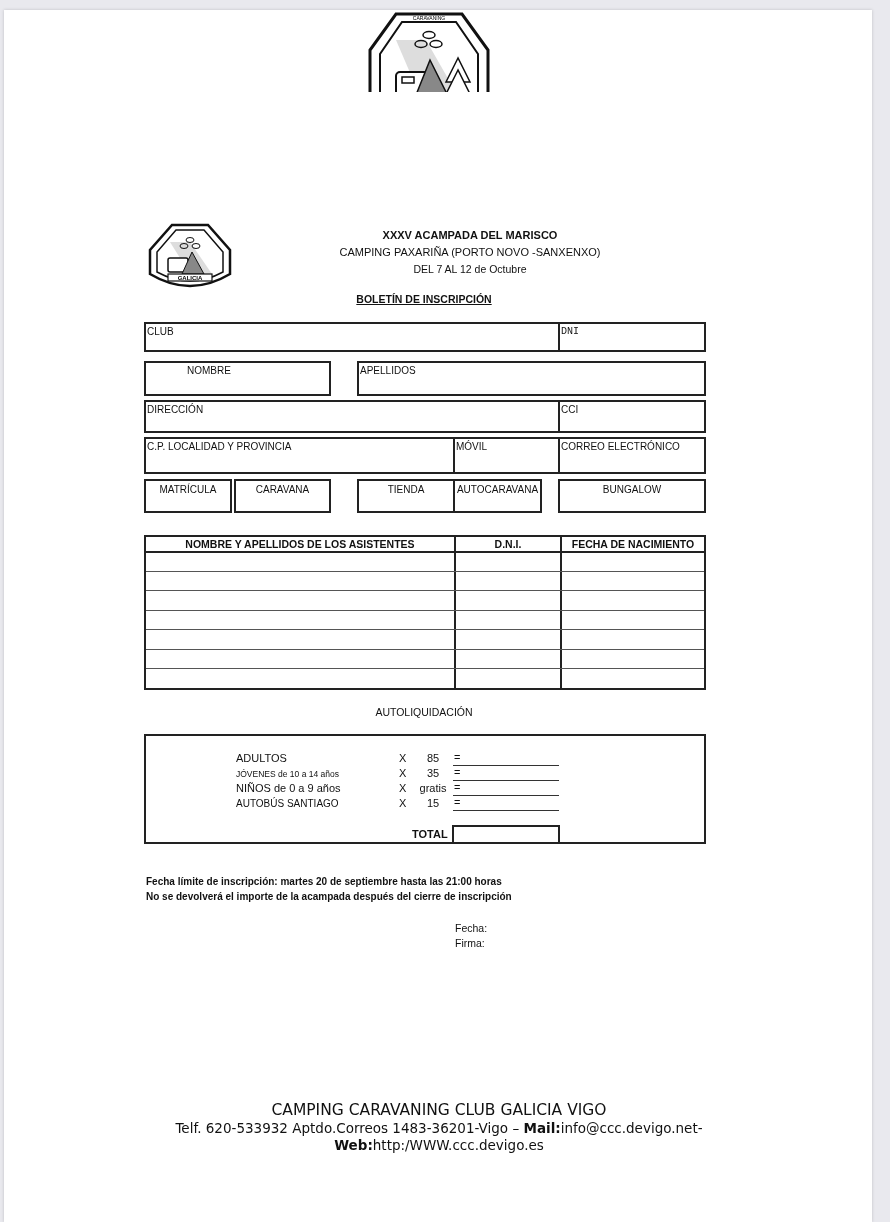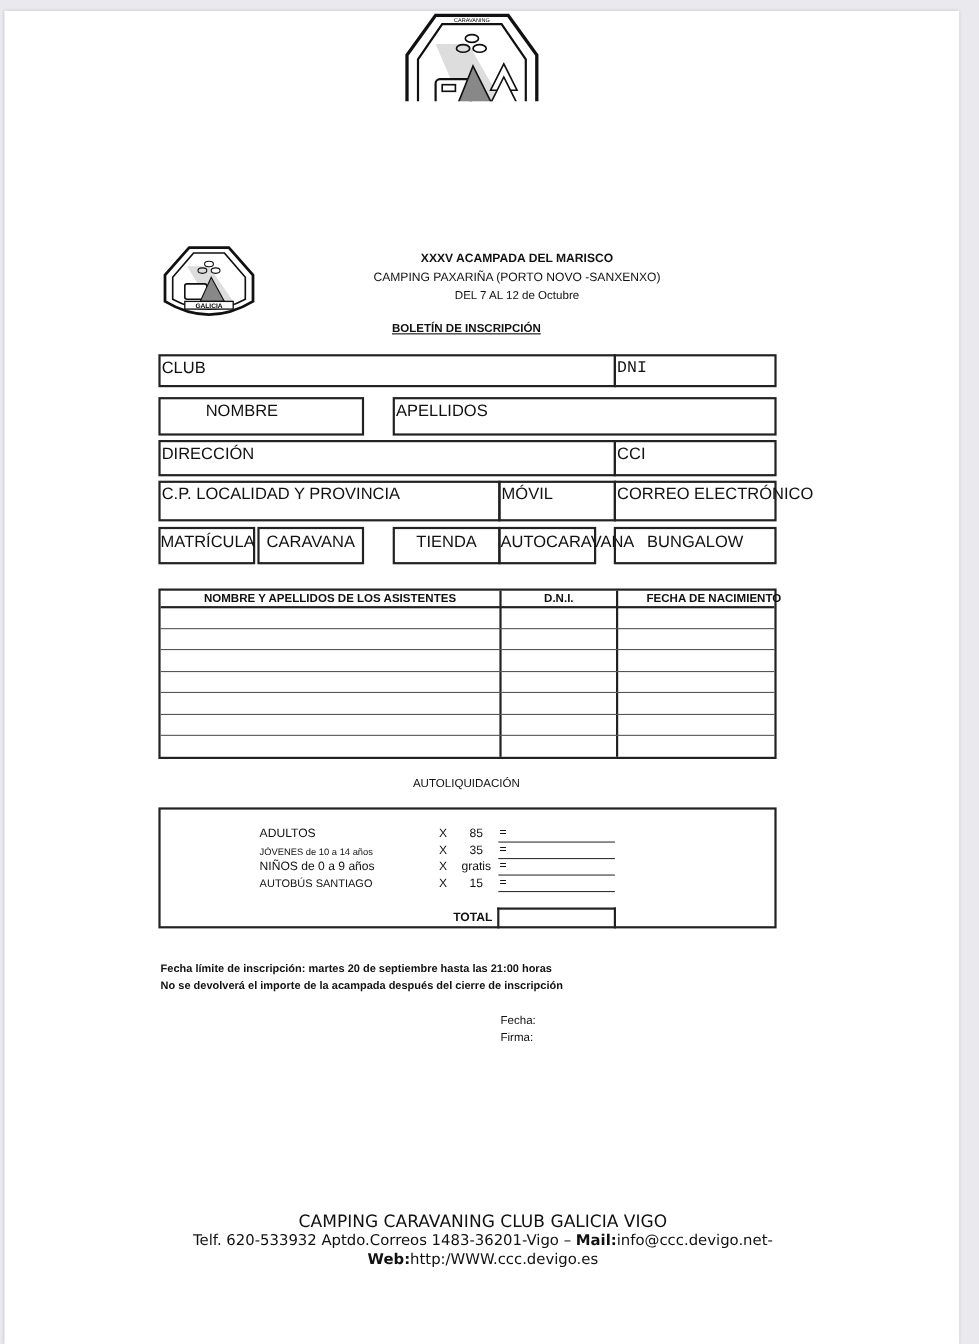--- a/index.html
+++ b/index.html
@@ -1,20 +1,20 @@
 <!DOCTYPE html>
 <html><head>
 <meta charset="utf-8">
 <style>
   html, body { margin:0; padding:0; }
   body { width:890px; height:1222px; background:#e9e9ee; position:relative; overflow:hidden; font-family:"Liberation Sans", sans-serif; color:#111; }
   .page { position:absolute; left:4px; top:10px; width:868px; height:1212px; background:#fff; box-shadow:0 0 3px rgba(0,0,0,0.18); }
   .abs { position:absolute; }
   .box { position:absolute; border:2px solid #222; box-sizing:border-box; }
-  .lbl { position:absolute; font-size:15px; color:#111; white-space:nowrap; }
+  .lbl { position:absolute; font-size:10px; color:#111; white-space:nowrap; }
   .cen { text-align:center; }
   .vline { position:absolute; width:0; border-left:2px solid #222; }
   .hline { position:absolute; height:0; border-top:1.5px solid #555; }
   .title1 { font-weight:bold; font-size:11px; }
   .title2 { font-size:11px; }
   .title3 { font-size:10.5px; }
   .boletin { font-weight:bold; font-size:10.5px; text-decoration:underline; }
   .tbl-head { font-weight:bold; font-size:10.5px; }
   .liq-row { position:absolute; font-size:11px; white-space:nowrap; }
   .liq-small { font-size:8.5px; }
@@ -108,21 +108,21 @@
   <div class="box" style="left:449px; top:469px; width:89px; height:34px;">
     <span class="lbl cen" style="left:0; right:0; top:3px;">AUTOCARAVANA</span>
   </div>
   <div class="box" style="left:554px; top:469px; width:148px; height:34px;">
     <span class="lbl cen" style="left:0; right:0; top:3px;">BUNGALOW</span>
   </div>
 
   <div class="box" style="left:140px; top:525px; width:562px; height:155px;">
     <div class="abs cen tbl-head" style="left:0; top:1px; width:308px;">NOMBRE Y APELLIDOS DE LOS ASISTENTES</div>
     <div class="abs cen tbl-head" style="left:310px; top:1px; width:104px;">D.N.I.</div>
-    <div class="abs cen tbl-head" style="left:432px; top:1px; width:142px;">FECHA DE NACIMIENTO</div>
+    <div class="abs cen tbl-head" style="left:416px; top:1px; width:142px;">FECHA DE NACIMIENTO</div>
 
     <div class="vline" style="left:308px; top:0; height:151px;"></div>
     <div class="vline" style="left:414px; top:0; height:151px;"></div>
 
     <div class="hline" style="left:0; width:558px; top:14px; border-top:2px solid #222;"></div>
     <div class="hline" style="left:0; width:558px; top:34px;"></div>
     <div class="hline" style="left:0; width:558px; top:53px;"></div>
     <div class="hline" style="left:0; width:558px; top:73px;"></div>
     <div class="hline" style="left:0; width:558px; top:92px;"></div>
     <div class="hline" style="left:0; width:558px; top:112px;"></div>

